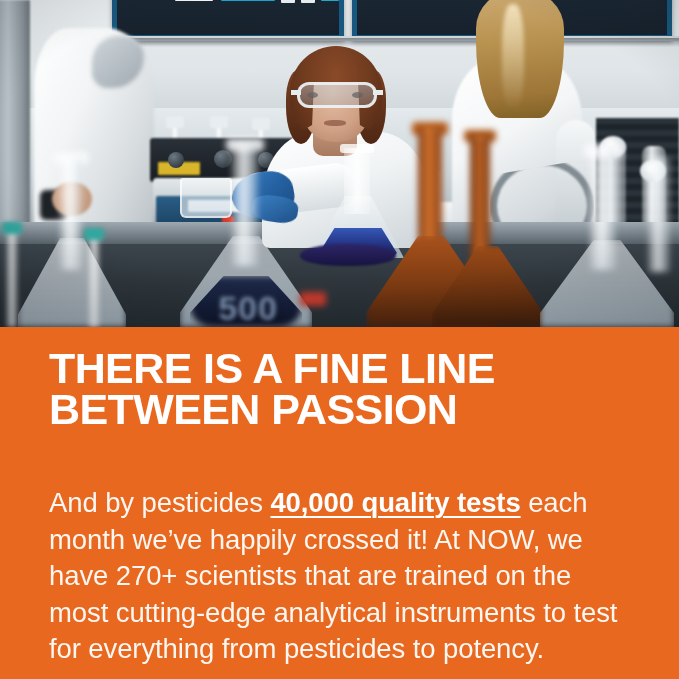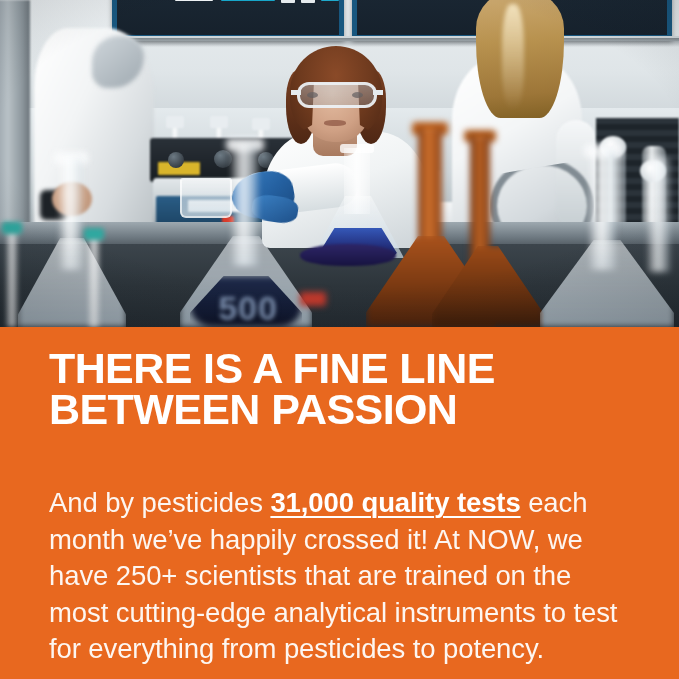--- a/index.html
+++ b/index.html
@@ -604,16 +604,16 @@
     <div class="photo-vignette"></div>
   </div>
 
   <div id="panel">
 
     <div id="headline">
       <span class="hl-line">THERE IS A FINE LINE</span>
       <span class="hl-line">BETWEEN PASSION</span>
     </div>
 
-    <p id="body"><span>And by pesticides </span><span class="hl-strong">31,000 quality tests</span><span> each month we’ve happily crossed it! At NOW, we have 250+ scientists that are trained on the most cutting-edge analytical instruments to test for everything from pesticides to potency.</span></p>
+    <p id="body"><span>And by pesticides </span><span class="hl-strong">40,000 quality tests</span><span> each month we’ve happily crossed it! At NOW, we have 270+ scientists that are trained on the most cutting-edge analytical instruments to test for everything from pesticides to potency.</span></p>
 
   </div>
 </div>
 
 </body></html>

